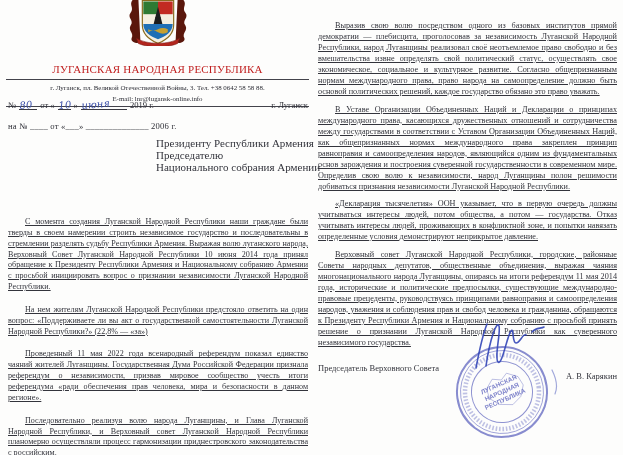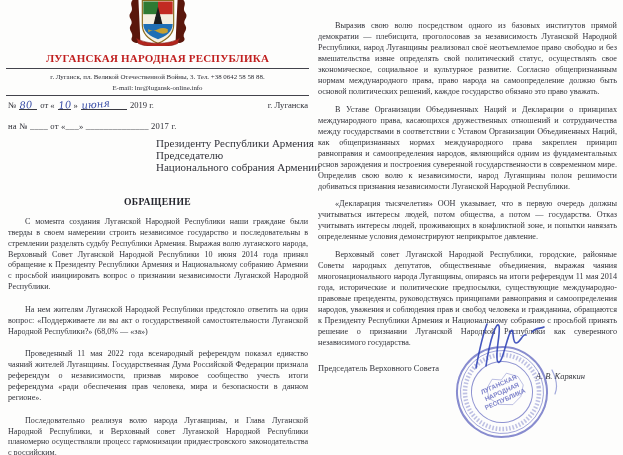--- a/index.html
+++ b/index.html
@@ -3,21 +3,21 @@
 <meta charset="utf-8">
 <style>
   html,body{margin:0;padding:0;background:#ffffff;}
   .page{
     position:relative;width:623px;height:455px;background:#fdfdfc;overflow:hidden;
     font-family:"Liberation Serif",serif;color:#33343c;
   }
   
   .header{position:absolute;left:6px;top:0;width:303px;text-align:center;}
   .arms{display:block;margin:0 auto;width:72px;height:46px;}
-  .title{margin-top:6px;font-size:11px;font-weight:bold;color:#c01f1f;letter-spacing:.2px;}
+  .title{margin-top:17px;font-size:11px;font-weight:normal;color:#c01f1f;letter-spacing:.2px;}
   .rule{border-top:1px solid #43434b;margin-top:4px;}
   .addr{font-size:6.9px;margin-top:4px;color:#2e2f37;}
   .email{font-size:6.9px;margin-top:4px;color:#2e2f37;}
   
   .ref{position:absolute;left:8px;top:100px;width:300px;font-size:8.6px;color:#2e2f37;}
   .ref-line1{display:flex;align-items:flex-end;gap:3px;}
   .blank{display:inline-block;border-bottom:1px solid #3a3a42;position:relative;height:9px;}
   .w18{width:18px;} .w13{width:13px;} .w46{width:46px;}
   .hw{position:absolute;left:1px;bottom:-2px;font-style:italic;color:#3b4fa8;
       font-size:10px;font-family:"DejaVu Serif",serif;transform:rotate(-5deg);
@@ -25,26 +25,26 @@
   .place{margin-left:auto;}
   .ref-line2{margin-top:11px;letter-spacing:.2px;}
   
   .recipient{position:absolute;left:156px;top:137px;width:154px;font-size:11px;line-height:12px;text-align:left;}
   .recipient div{white-space:nowrap;}
   
   .heading{position:absolute;left:6px;top:196px;width:303px;text-align:center;
            font-weight:bold;font-size:9.6px;letter-spacing:.4px;color:#25262e;}
   .colL{position:absolute;left:8px;top:205px;width:300px;}
   .colR{position:absolute;left:318px;top:12px;width:299px;}
-  .body-par{font-size:8.1px;line-height:10.85px;text-align:justify;text-indent:17px;margin:12px 0 0 0;}
+  .body-par{font-size:8.1px;line-height:10.85px;text-align:justify;text-indent:17px;margin:12px 0 0 0;text-decoration:underline;}
   .colR .body-par{font-size:8.2px;line-height:11px;margin-top:6.5px;}
   .colR .body-par:first-of-type{margin-top:8px;}
   
   .sig{margin-top:14px;display:flex;font-size:8.5px;line-height:12.5px;gap:24px;}
-  .sig-name{margin-left:auto;margin-right:32px;padding-top:8px;white-space:nowrap;font-style:italic;}
+  .sig-name{margin-left:auto;margin-right:0;padding-top:8px;white-space:nowrap;}
   
   .stamp{position:absolute;left:455px;top:345px;width:94px;height:94px;transform:rotate(-8deg);opacity:.88;}
   .sign-ink{position:absolute;left:450px;top:316px;width:110px;height:58px;}
   .stray{position:absolute;left:547px;top:368px;width:18px;height:28px;opacity:.55;}
 </style>
 </head>
 <body>
 
 <div class="page">
 
@@ -79,36 +79,35 @@
         </span>
       <span>от «</span>
       <span class="blank w13">
           <i class="hw">10</i>
         </span>
       <span>»</span>
       <span class="blank w46">
           <i class="hw">июня</i>
         </span>
       <span>2019 г.</span>
-      <span class="place">г. Луганска</span>
+      <span class="place">г. Луганск</span>
     </div>
-    <div class="ref-line2">на № ____ от «___» ______________ 2017 г.</div>
+    <div class="ref-line2">на № ____ от «___» ______________ 2006 г.</div>
   </div>
 
   <div class="recipient">
     <div>Президенту Республики Армения</div>
     <div>Председателю</div>
     <div>Национального собрания Армении</div>
   </div>
 
-  <div class="heading">ОБРАЩЕНИЕ</div>
 
   <div class="colL">
     <p class="body-par">С момента создания Луганской Народной Республики наши граждане были тверды в своем намерении строить независимое государство и последовательны в стремлении разделять судьбу Республики Армения. Выражая волю луганского народа, Верховный Совет Луганской Народной Республики 10 июня 2014 года принял обращение к Президенту Республики Армения и Национальному собранию Армении с просьбой инициировать вопрос о признании независимости Луганской Народной Республики.</p>
-    <p class="body-par">На нем жителям Луганской Народной Республики предстояло ответить на один вопрос: «Поддерживаете ли вы акт о государственной самостоятельности Луганской Народной Республики?» (68,0% — «за»)</p>
+    <p class="body-par">На нем жителям Луганской Народной Республики предстояло ответить на один вопрос: «Поддерживаете ли вы акт о государственной самостоятельности Луганской Народной Республики?» (22,8% — «за»)</p>
     <p class="body-par">Проведенный 11 мая 2022 года всенародный референдум показал единство чаяний жителей Луганщины. Государственная Дума Российской Федерации признала референдум о независимости, призвав мировое сообщество учесть итоги референдума «ради обеспечения прав человека, мира и безопасности в данном регионе».</p>
     <p class="body-par">Последовательно реализуя волю народа Луганщины, и Глава Луганской Народной Республики, и Верховный совет Луганской Народной Республики планомерно осуществляли процесс гармонизации приднестровского законодательства с российским.</p>
   </div>
 
   <div class="colR">
     <p class="body-par">Выразив свою волю посредством одного из базовых институтов прямой демократии — плебисцита, проголосовав за независимость Луганской Народной Республики, народ Луганщины реализовал своё неотъемлемое право свободно и без вмешательства извне определять свой политический статус, осуществлять свое экономическое, социальное и культурное развитие. Согласно общепризнанным нормам международного права, право народа на самоопределение должно быть основой политических решений, каждое государство обязано это право уважать.</p>
     <p class="body-par">В Уставе Организации Объединенных Наций и Декларации о принципах международного права, касающихся дружественных отношений и сотрудничества между государствами в соответствии с Уставом Организации Объединенных Наций, как общепризнанных нормах международного права закреплен принцип равноправия и самоопределения народов, являющийся одним из фундаментальных основ зарождения и построения суверенной государственности в современном мире. Определив свою волю к независимости, народ Луганщины полон решимости добиваться признания независимости Луганской Народной Республики.</p>
     <p class="body-par">«Декларация тысячелетия» ООН указывает, что в первую очередь должны учитываться интересы людей, потом общества, а потом — государства. Отказ учитывать интересы людей, проживающих в конфликтной зоне, и попытки навязать определенные условия демонстрируют неприкрытое давление.</p>
     <p class="body-par">Верховный совет Луганской Народной Республики, городские, районные Советы народных депутатов, общественные объединения, выражая чаяния многонационального народа Луганщины, опираясь на итоги референдум 11 мая 2014 года, исторические и политические предпосылки, существующие международно-правовые прецеденты, руководствуясь принципами равноправия и самоопределения народов, уважения и соблюдения прав и свобод человека и гражданина, обращаются к Президенту Республики Армения и Национальному собранию с просьбой принять решение о признании Луганской Народной Республики как суверенного независимого государства.</p>
 

